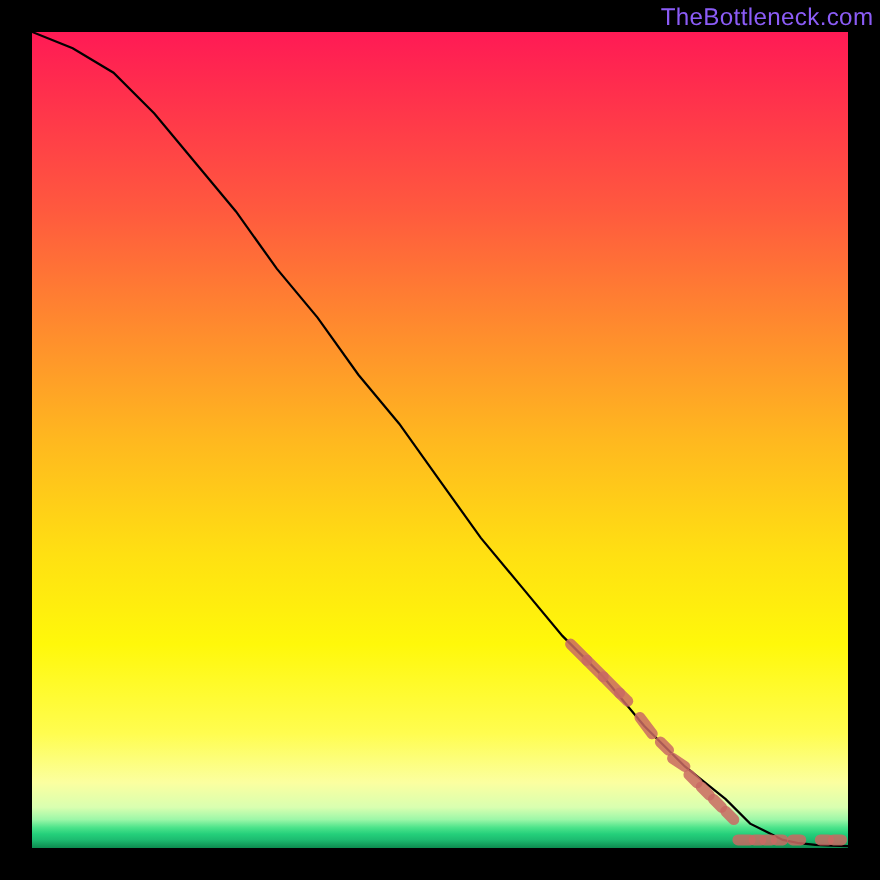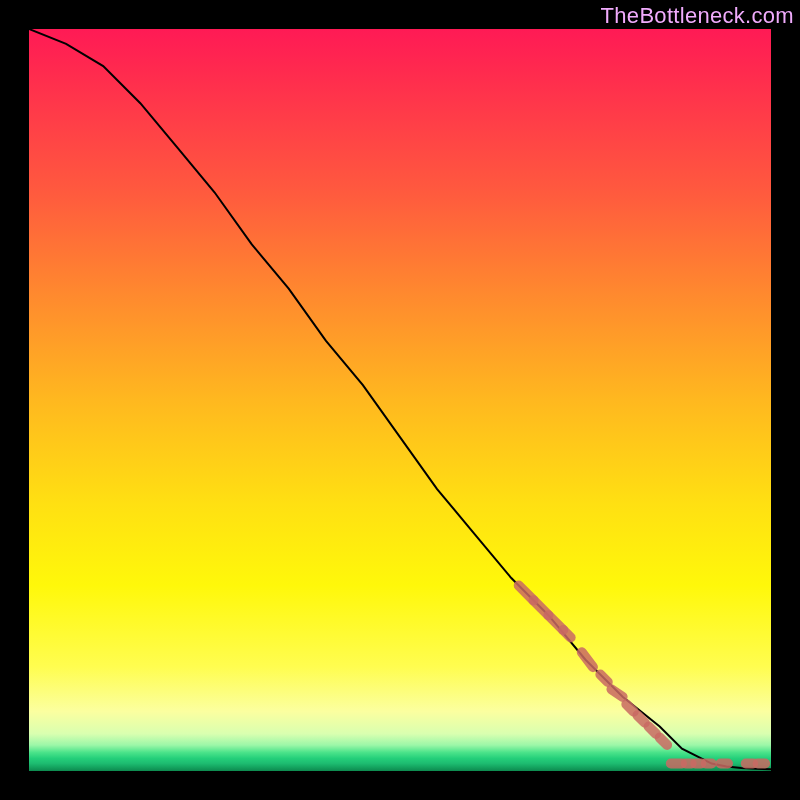--- a/index.html
+++ b/index.html
@@ -49,21 +49,21 @@
       #24cf7a 98.3%,
       #1dbb70 99%,
       #14a35f 99.5%,
       #0d8a4f 100%
     );
   }
   .watermark {
     position: absolute;
     top: 3px;
     right: 6px;
-    color: #f0abfc;
+    color: #8b5cf6;
     font-size: 22px;
     letter-spacing: 0.3px;
     user-select: none;
   }
   svg.overlay {
     position: absolute;
     left: 0;
     top: 0;
     width: 742px;
     height: 742px;

